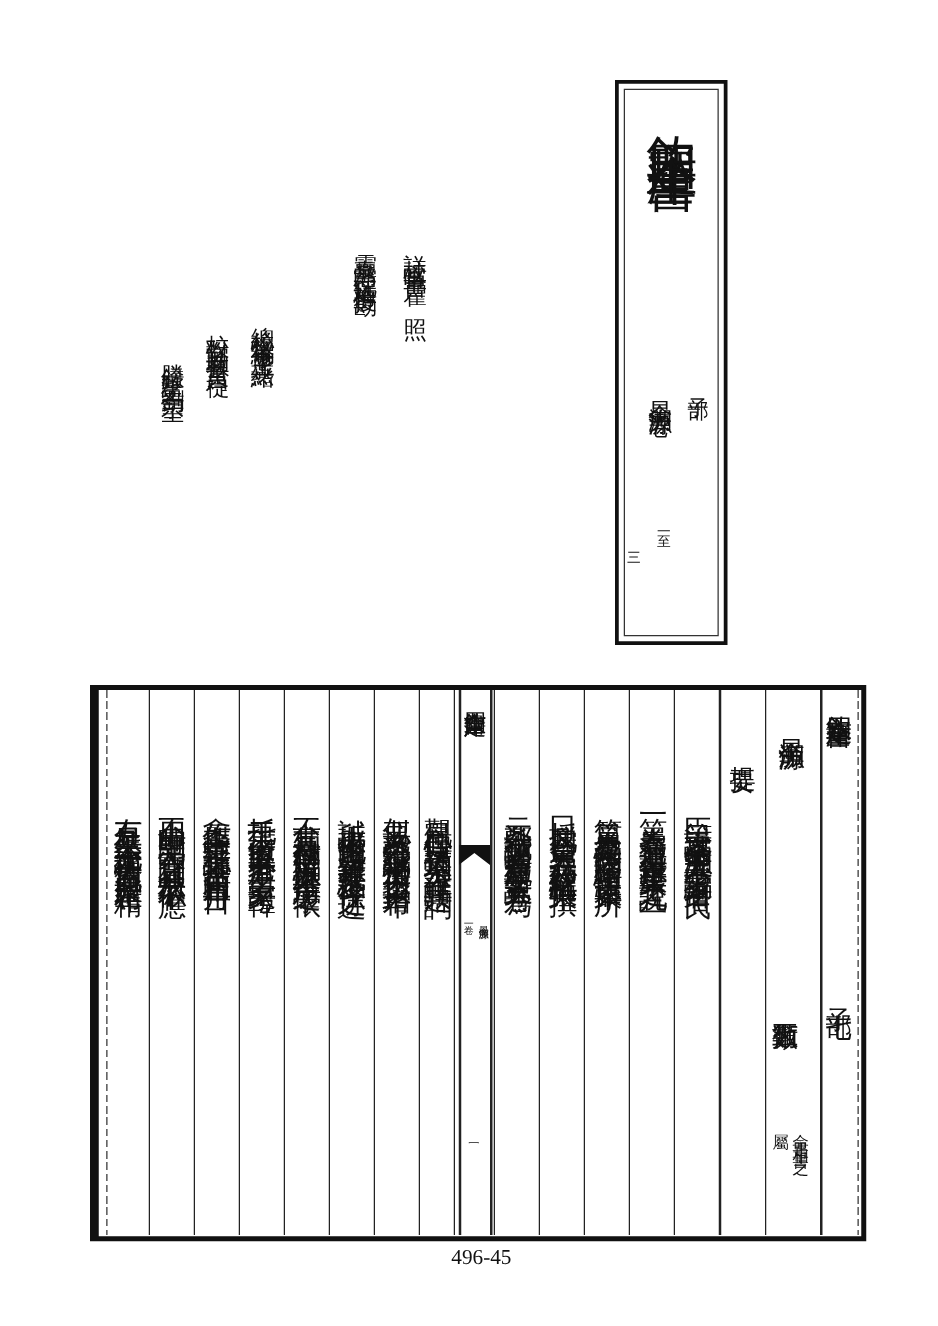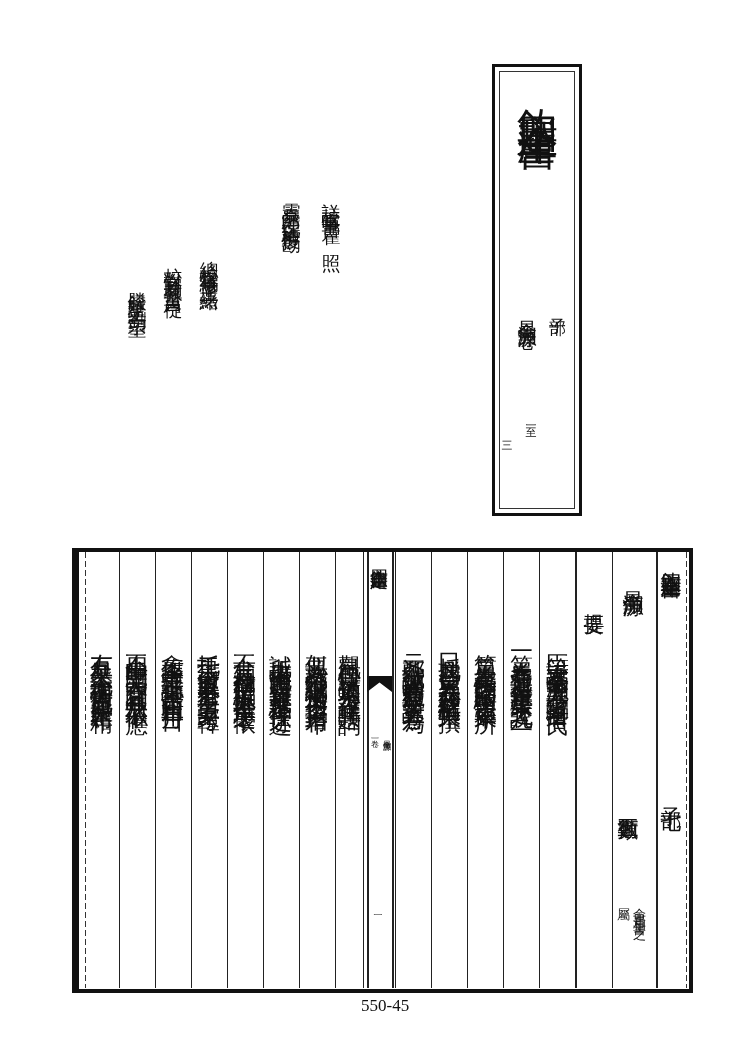--- a/index.html
+++ b/index.html
@@ -105,13 +105,13 @@
 
 <div class="vt col-text" style="left:338px; top:636px;">觀星心傳口訣補遺均不云誰作詳其題詞</div>
 <div class="vt col-text" style="left:305px; top:636px;">似要訣為鄭希誠編補遺又術士掇拾增希</div>
 <div class="vt col-text" style="left:269px; top:636px;">誠所未備也考明皇雜録載果多神怪之迹</div>
 <div class="vt col-text" style="left:233px; top:636px;">不言其知禄命獨是編以五星推命之學依</div>
 <div class="vt col-text" style="left:197px; top:636px;">托于果術者遂以果老五星自名一家考韓</div>
 <div class="vt col-text" style="left:161px; top:636px;">愈作李虚中墓誌稱其推命尚止用年月日</div>
 <div class="vt col-text" style="left:125px; top:636px;">不用時則開元天寶之間且無八字似不應</div>
 <div class="vt col-text" style="left:90px; top:636px;">有五星然王充論衡稱天施氣而衆星布精</div>
 
-<div class="page-no">550-45</div>
+<div class="page-no">496-45</div>
 
 </body></html>

